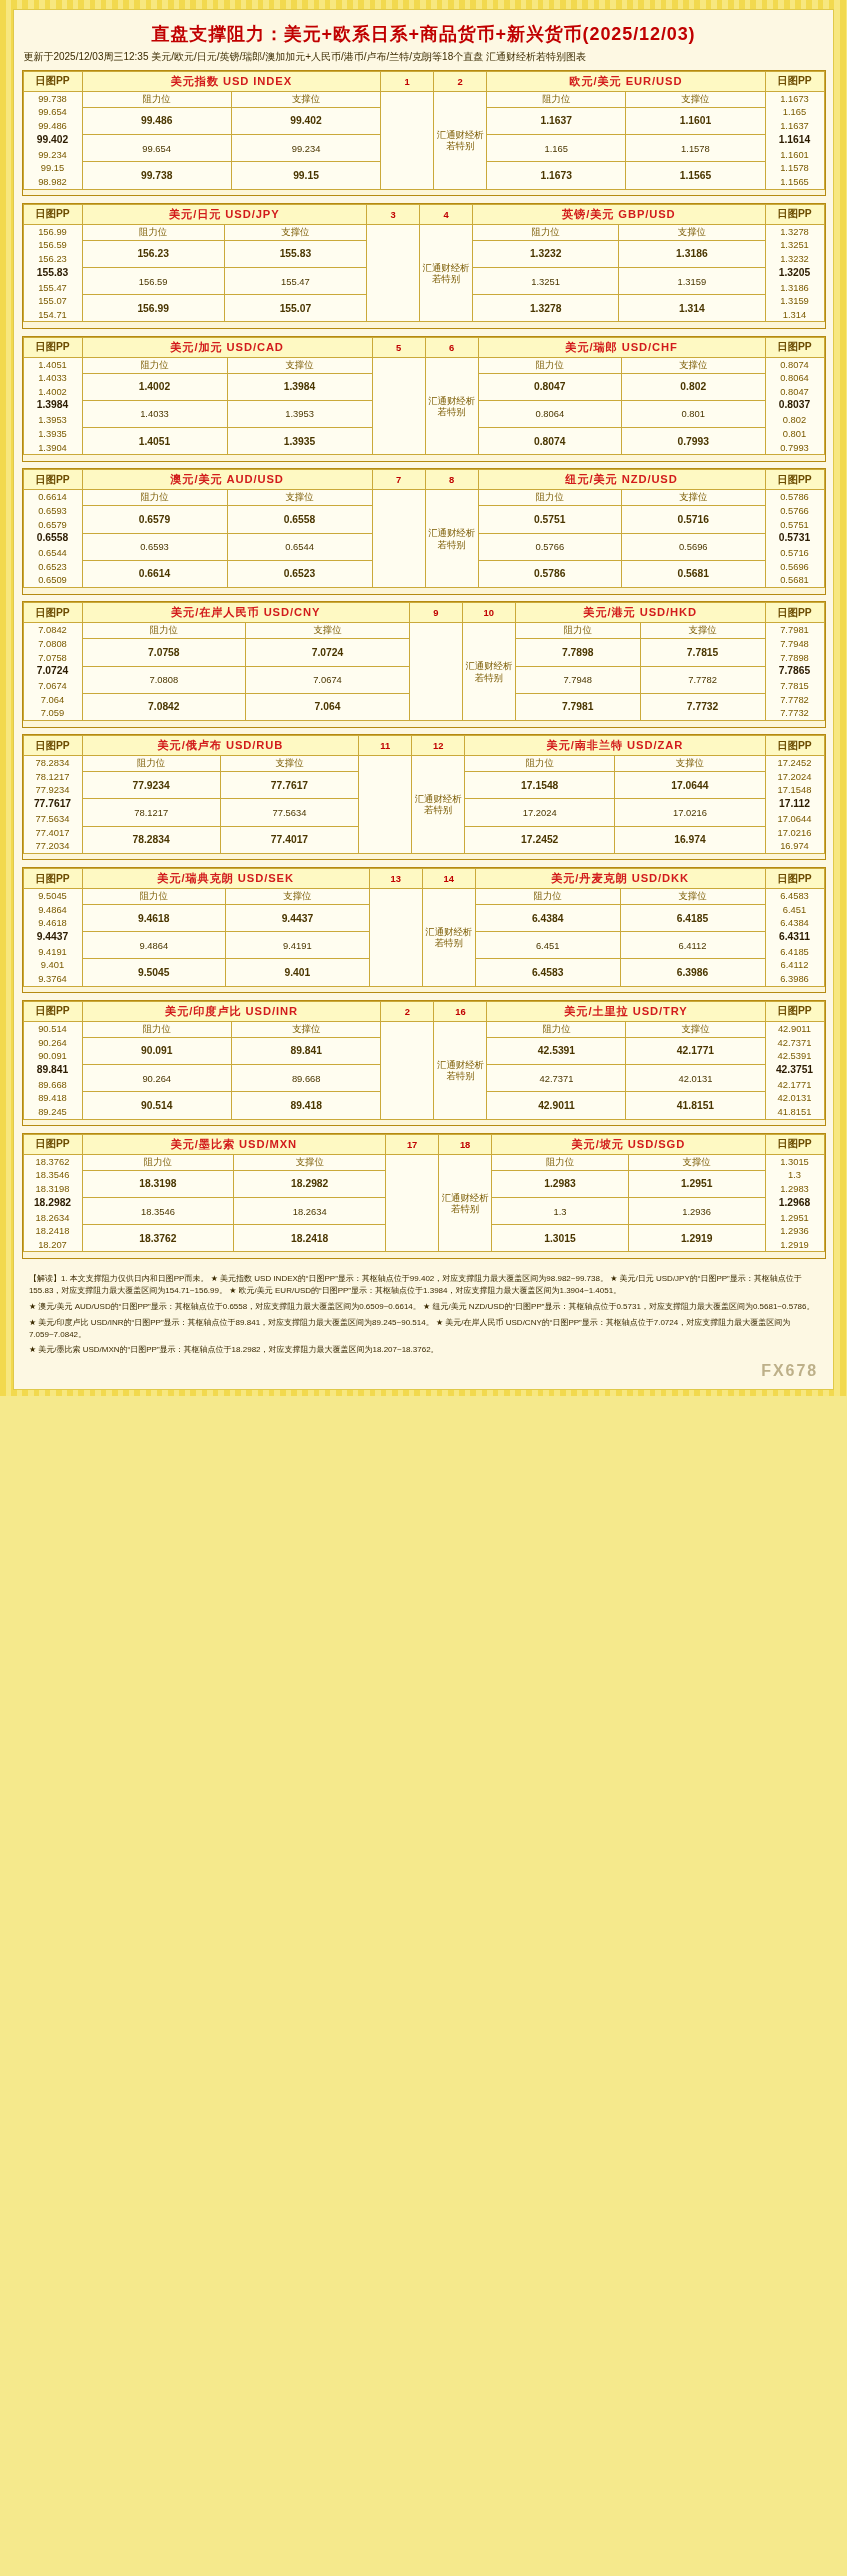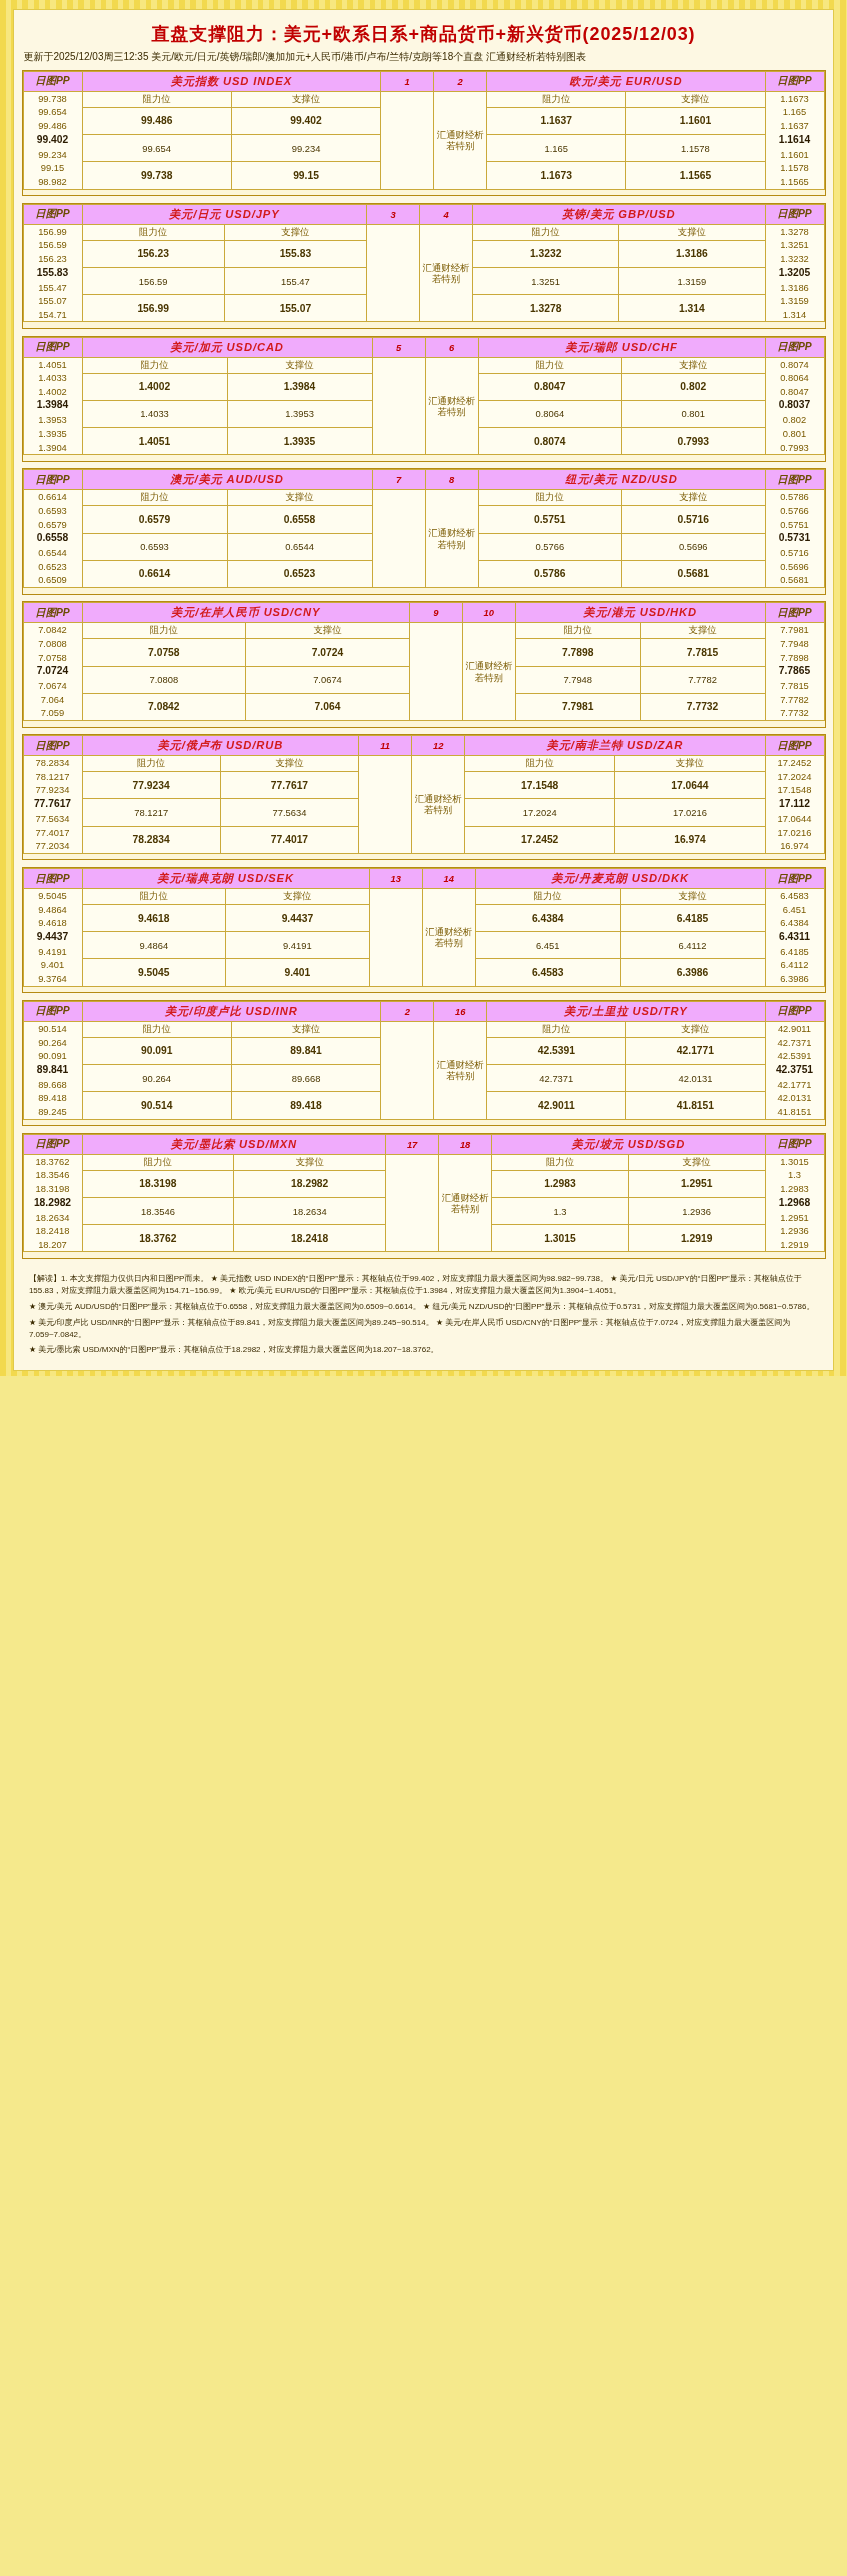--- a/index.html
+++ b/index.html
@@ -48,24 +48,23 @@
     text-align:center;
     vertical-align:middle;
     padding:0;
   }
   .outerwrap{
     border:1.9px solid #b58a12;
     margin-bottom:6.6px;
     background:#fdf6d8;
   }
   .hdr td{
-    background:#f0abfc;
+    background:#fef9c3;
     font-weight:bold;
     height:19px;
-    font-style:italic;
   }
   .hdr .pp{ color:#6b4b00; font-size:10.3px;}
   .hdr .pair{ color:#d21b1b; font-size:11.2px; letter-spacing:0.9px;}
   .sub td{ background:#fffdf0; color:#7a5a00; font-size:9.4px; height:15px;}
   .lvl{ color:#4a3600; font-size:9.4px; }
   .lvl.b{ font-weight:bold; font-size:10.3px;}
   .side{
     width:58px;
     font-size:9px;
     color:#5a4300;
@@ -647,15 +646,16 @@
 
     <div class="footer">
       <div id="notes">
           <div class="note">【解读】1. 本文支撑阻力仅供日内和日图PP而未。   ★ 美元指数 USD INDEX的“日图PP”显示：其枢轴点位于99.402，对应支撑阻力最大覆盖区间为98.982~99.738。   ★ 美元/日元 USD/JPY的“日图PP”显示：其枢轴点位于155.83，对应支撑阻力最大覆盖区间为154.71~156.99。   ★ 欧元/美元 EUR/USD的“日图PP”显示：其枢轴点位于1.3984，对应支撑阻力最大覆盖区间为1.3904~1.4051。</div>
           <div class="note">★ 澳元/美元 AUD/USD的“日图PP”显示：其枢轴点位于0.6558，对应支撑阻力最大覆盖区间为0.6509~0.6614。   ★ 纽元/美元 NZD/USD的“日图PP”显示：其枢轴点位于0.5731，对应支撑阻力最大覆盖区间为0.5681~0.5786。</div>
           <div class="note">★ 美元/印度卢比 USD/INR的“日图PP”显示：其枢轴点位于89.841，对应支撑阻力最大覆盖区间为89.245~90.514。   ★ 美元/在岸人民币 USD/CNY的“日图PP”显示：其枢轴点位于7.0724，对应支撑阻力最大覆盖区间为7.059~7.0842。</div>
           <div class="note">★ 美元/墨比索 USD/MXN的“日图PP”显示：其枢轴点位于18.2982，对应支撑阻力最大覆盖区间为18.207~18.3762。</div>
         </div>
     </div>
 
+    <div class="watermark">FX678</div>
   </div>
 </div>
 
 
 </body></html>

